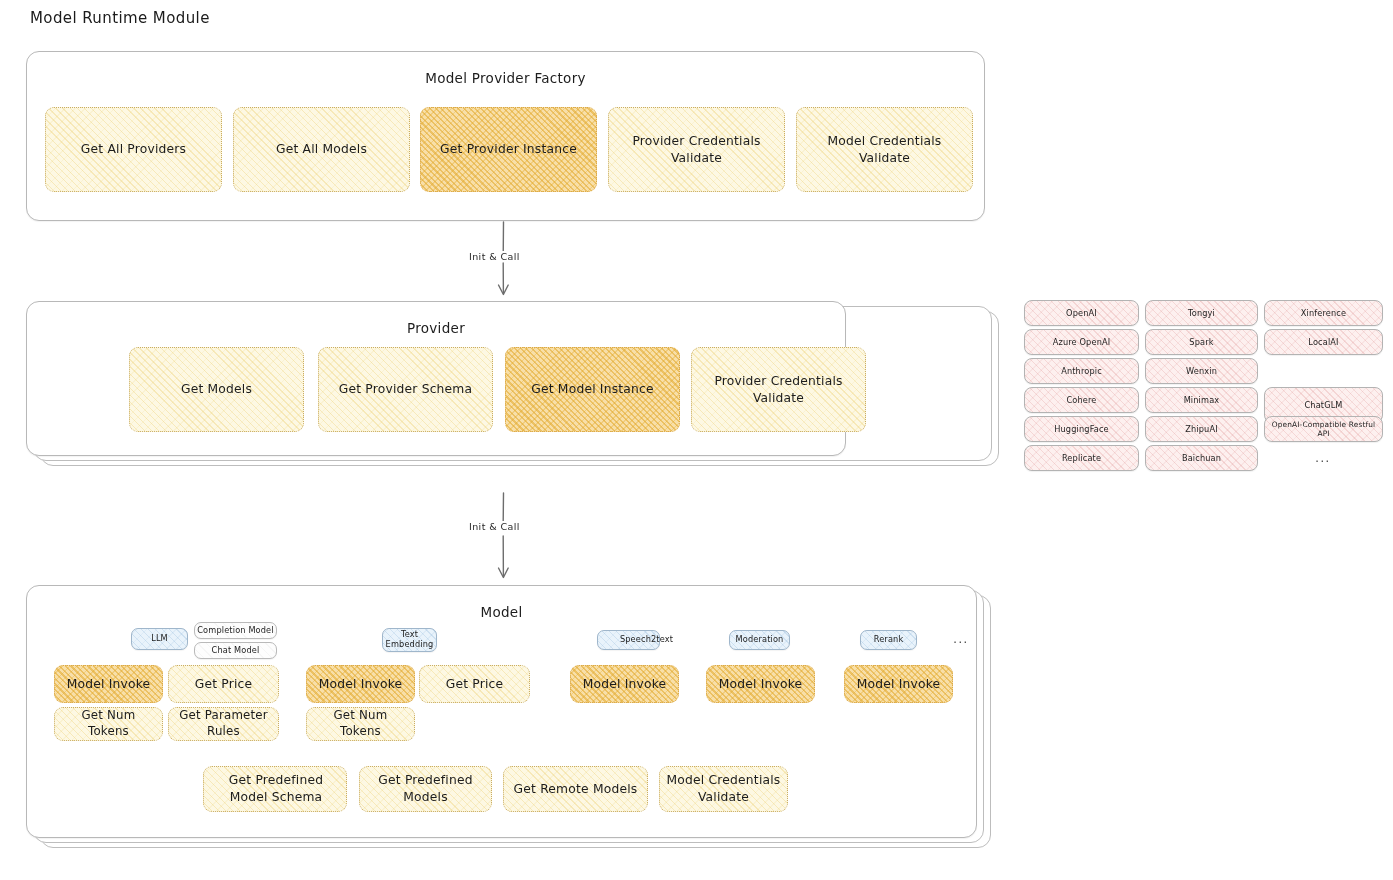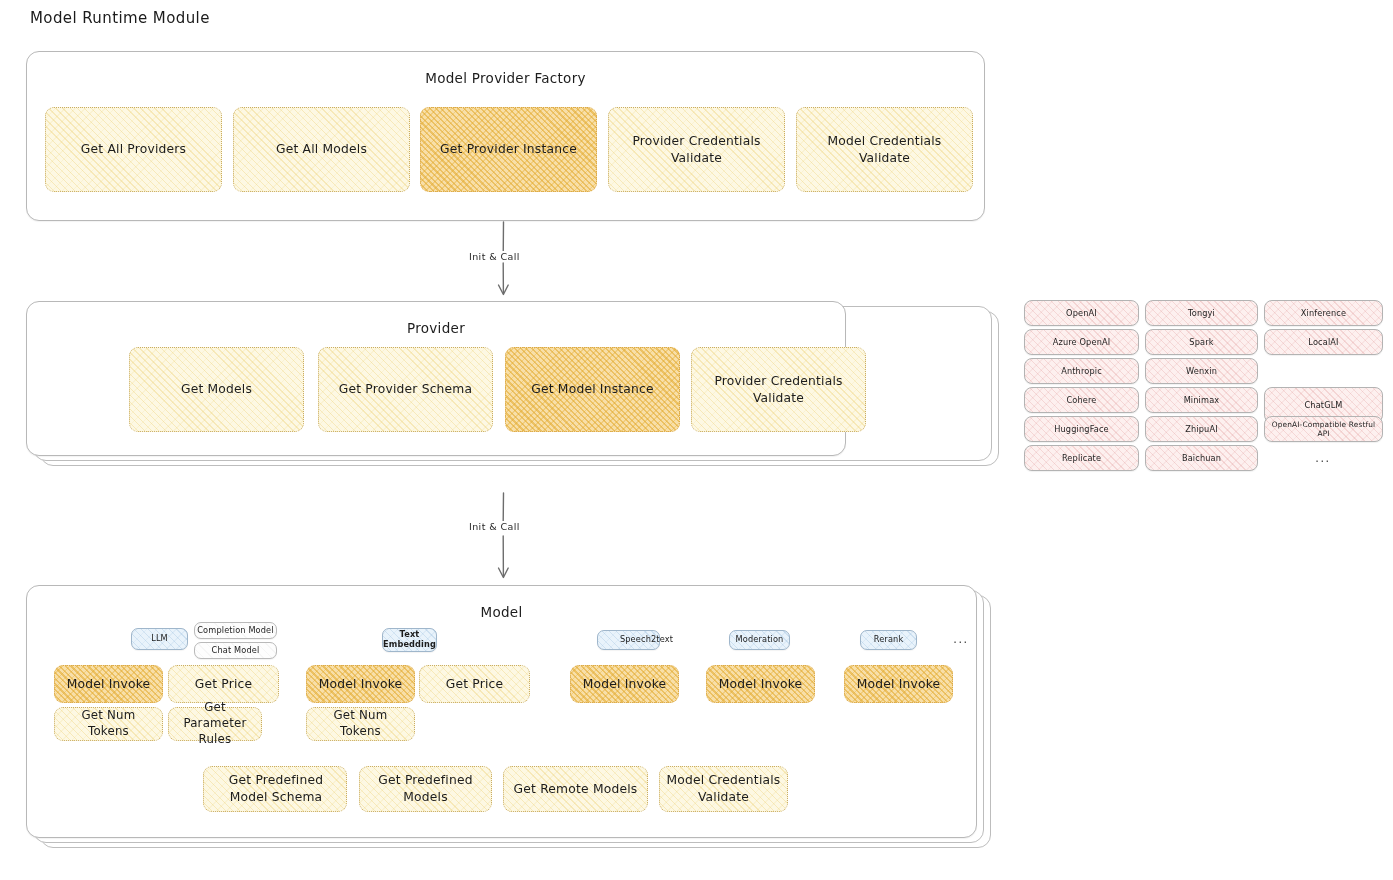--- a/index.html
+++ b/index.html
@@ -286,25 +286,25 @@
 
   <div class="chip amber hatch-amber" style="left:27px; top:79px; width:109px; height:38px;">
     <span>Model Invoke</span>
   </div>
   <div class="chip hatch-cream" style="left:141px; top:79px; width:111px; height:38px;">
     <span>Get Price</span>
   </div>
   <div class="chip hatch-cream small" style="left:27px; top:121px; width:109px; height:34px;">
     <span>Get Num Tokens</span>
   </div>
-  <div class="chip hatch-cream small" style="left:141px; top:121px; width:94px; height:34px;">
+  <div class="chip hatch-cream small" style="left:141px; top:121px; width:111px; height:34px;">
     <span>Get Parameter Rules</span>
   </div>
 
-  <div class="badge hatch-blue" style="left:355px; top:42px; width:55px; height:24px;font-weight:bold;">
+  <div class="badge hatch-blue" style="left:355px; top:42px; width:55px; height:24px;">
     <span>Text Embedding</span>
   </div>
   <div class="chip amber hatch-amber" style="left:279px; top:79px; width:109px; height:38px;">
     <span>Model Invoke</span>
   </div>
   <div class="chip hatch-cream" style="left:392px; top:79px; width:111px; height:38px;">
     <span>Get Price</span>
   </div>
   <div class="chip hatch-cream small" style="left:279px; top:121px; width:109px; height:34px;">
     <span>Get Num Tokens</span>

